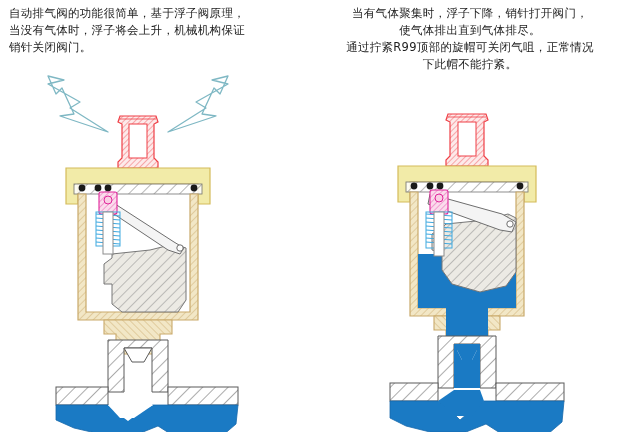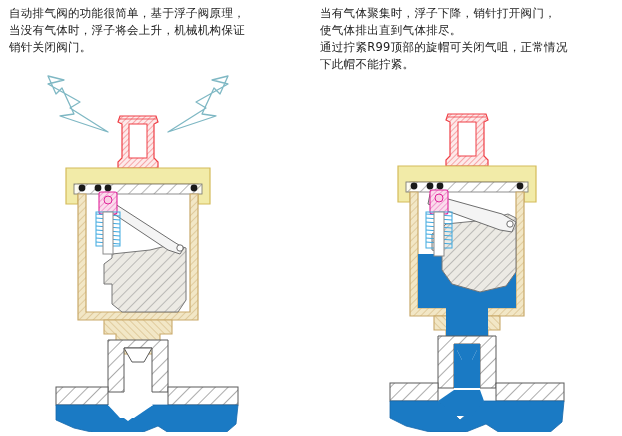--- a/index.html
+++ b/index.html
@@ -31,20 +31,21 @@
   }
   #caption-left {
     left: 9px;
     top: 5px;
     width: 300px;
   }
   #caption-right {
     left: 320px;
     top: 5px;
     width: 300px;
+    text-align: center;
   }
   .diagram {
     position: absolute;
     top: 72px;
   }
   #diagram-left { left: 8px; }
   #diagram-right { left: 374px; }
 </style>
 </head>
 <body>

